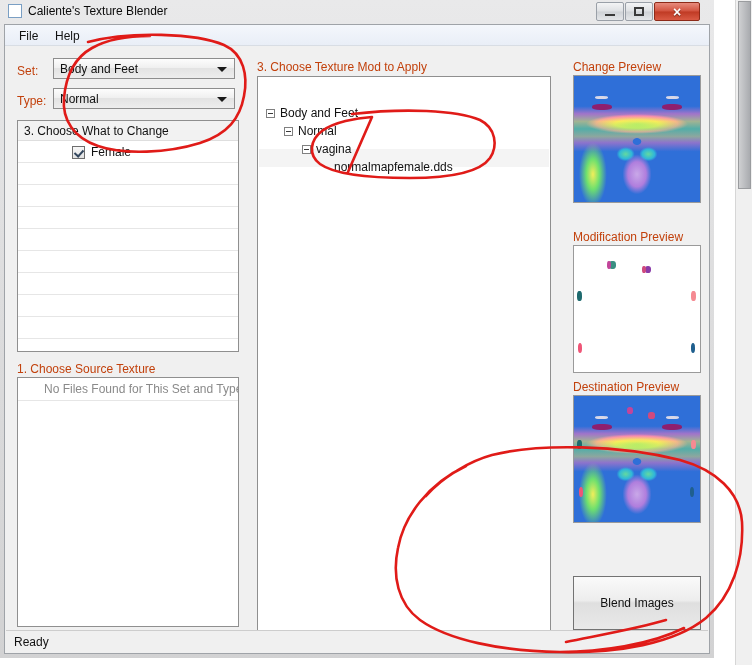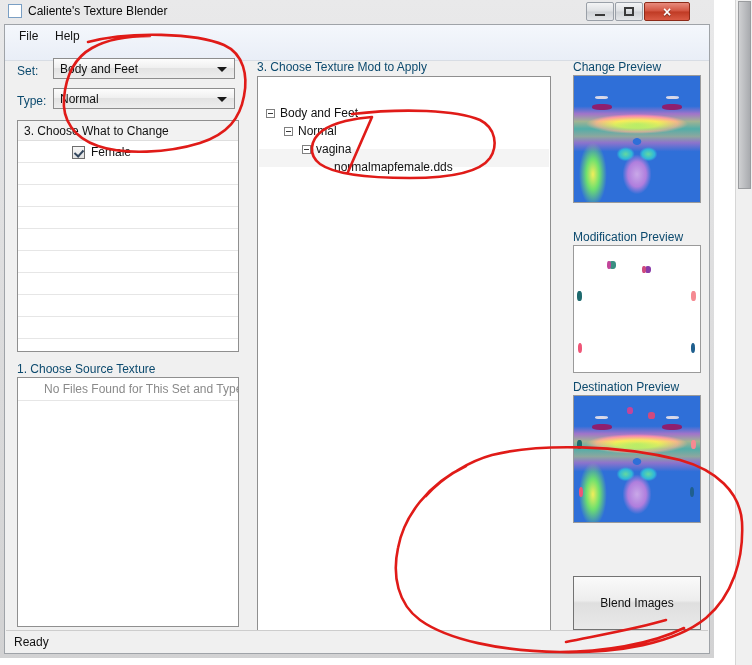--- a/index.html
+++ b/index.html
@@ -20,21 +20,21 @@
     position: absolute;
     left: 0; top: 0;
     width: 714px; height: 658px;
     background: linear-gradient(to bottom, #e9e9ea 0%, #dededf 40%, #d2d2d3 100%);
     box-sizing: border-box;
   }
 
   
   .titlebar {
     position: absolute;
-    left: 0; top: 0; right: 16px; height: 39px;
+    left: 0; top: 0; right: 6px; height: 39px;
   }
   .title-icon {
     position: absolute;
     left: 8px; top: 4px;
     width: 14px; height: 14px;
     background: #ffffff;
     border: 1px solid #7a9fc4;
     box-sizing: border-box;
   }
   .title-text {
@@ -84,41 +84,41 @@
     left: 4px; top: 24px;
     width: 706px; height: 630px;
     background: #f0f0f0;
     border: 1px solid #9fa3a8;
     box-sizing: border-box;
   }
 
   
   .menubar {
     position: absolute;
-    left: 0; top: 0; right: 0; height: 36px;
+    left: 0; top: 0; right: 0; height: 21px;
     background: linear-gradient(to bottom, #f4f7fc 0%, #e9eef7 100%);
     border-bottom: 1px solid #d8dde4;
     box-sizing: border-box;
   }
   .menu-item {
     position: absolute;
     top: 3px;
     font-size: 12px;
     color: #111;
     padding: 1px 6px;
     cursor: default;
   }
   .menu-file { left: 8px; }
   .menu-help { left: 44px; }
 
   
   .lbl {
     position: absolute;
     font-size: 12px;
-    color: #0c4a6e;
+    color: #c2410c;
     white-space: nowrap;
   }
 
   
   .combo {
     position: absolute;
     height: 21px;
     background: linear-gradient(to bottom, #fdfdfd 0%, #f0f0f0 45%, #e3e3e3 50%, #ededed 100%);
     border: 1px solid #8d8d8d;
     box-sizing: border-box;

